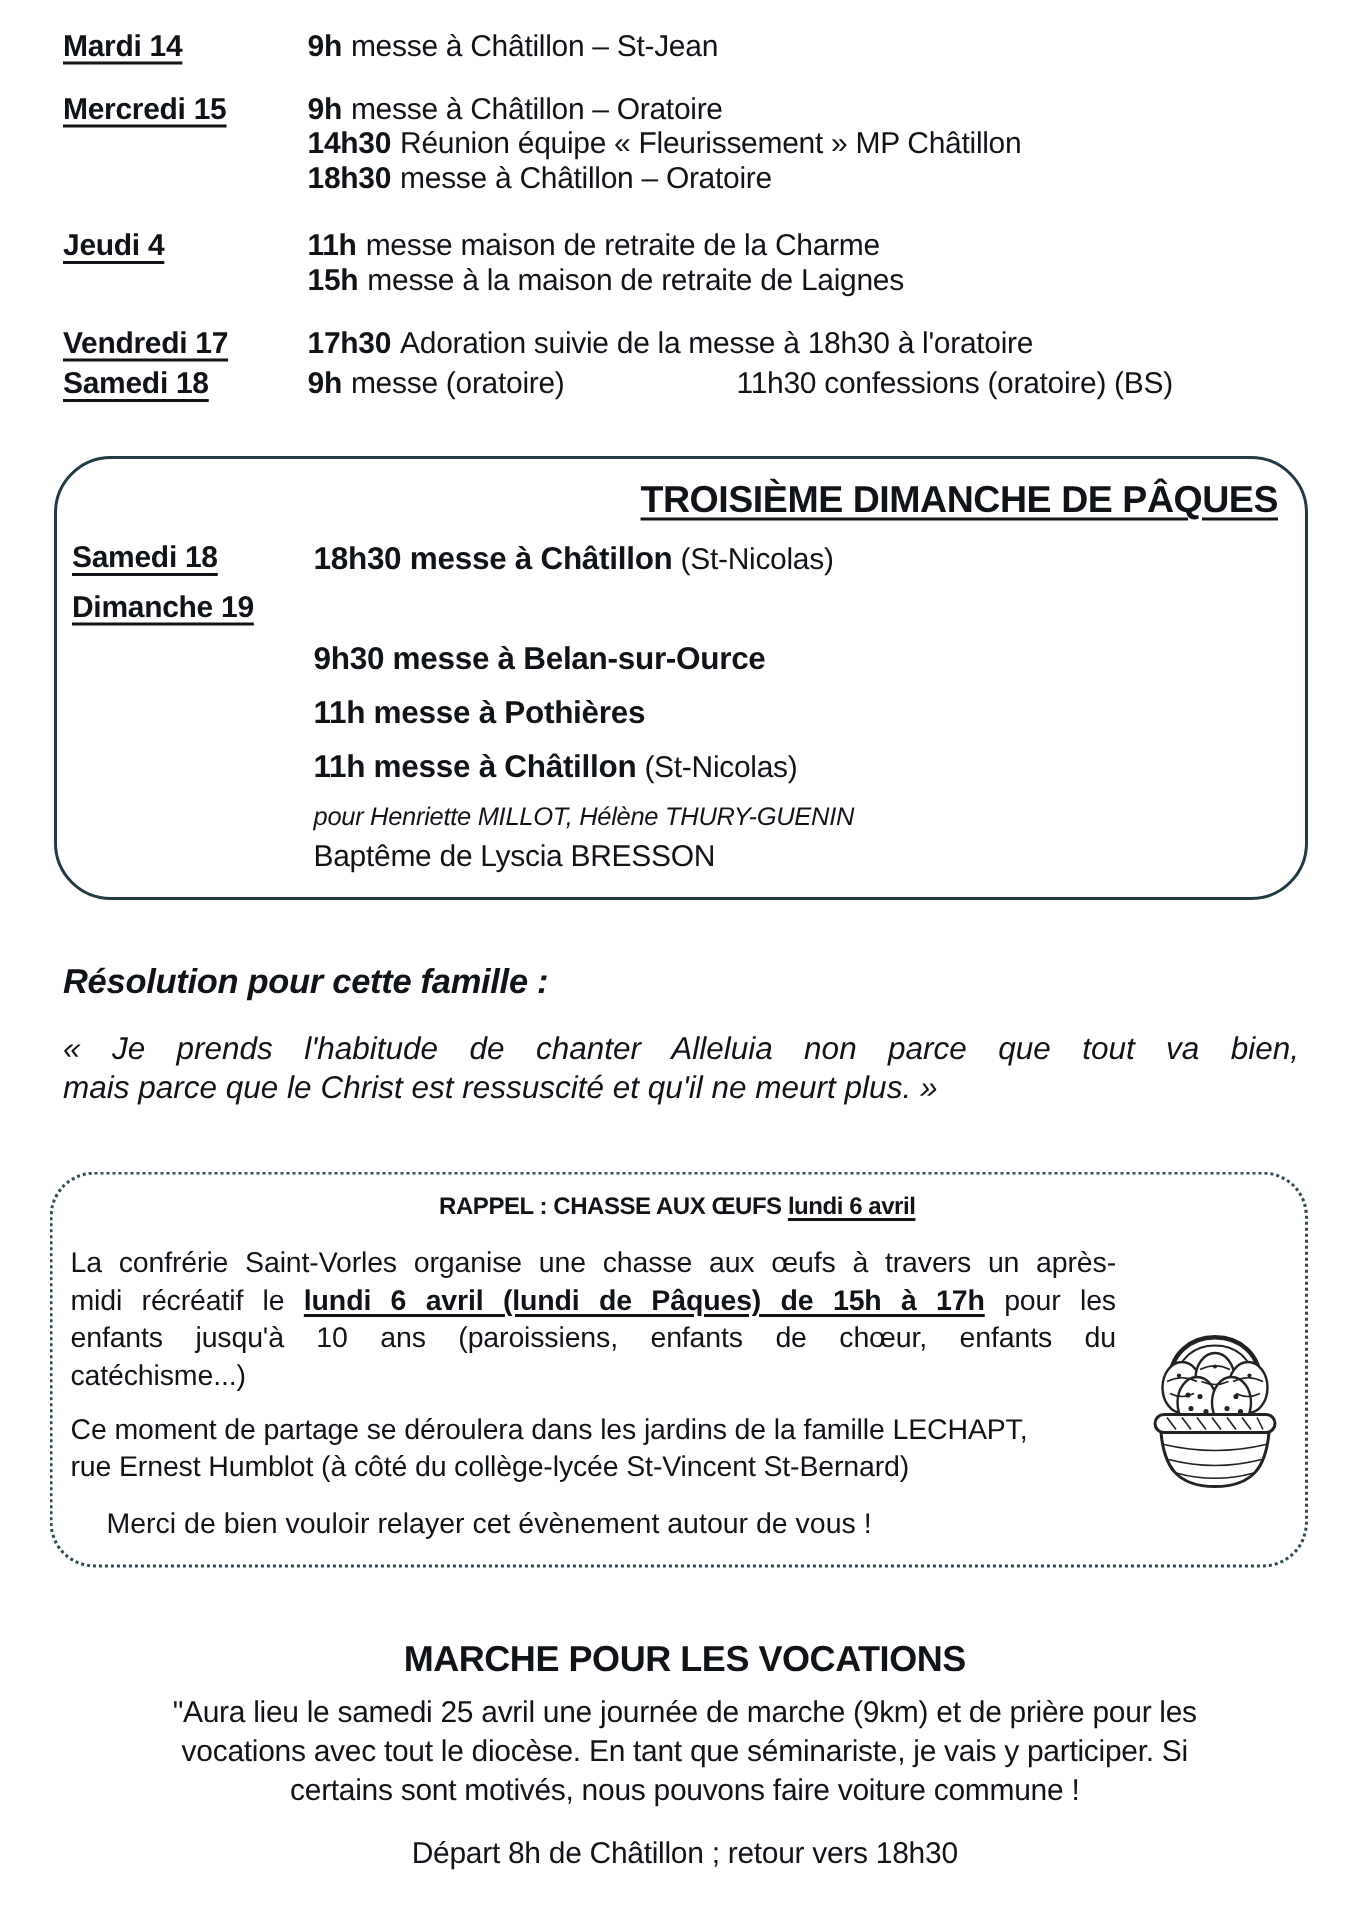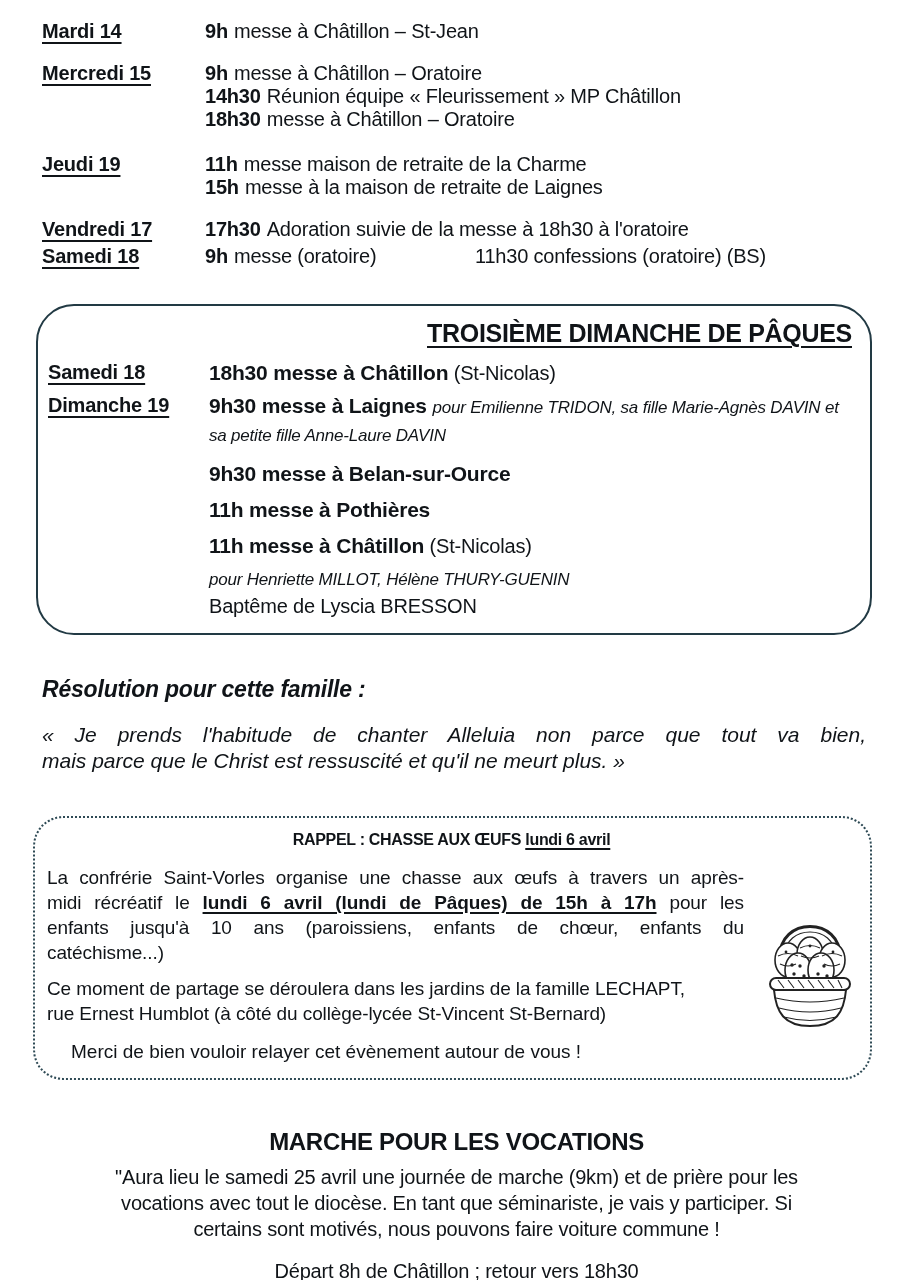--- a/index.html
+++ b/index.html
@@ -17,21 +17,21 @@
   .srow { display:flex; align-items:flex-start; }
   .sday {
     width:163px; flex:0 0 163px;
     font-weight:bold; font-size:20px; line-height:23px;
     text-decoration:underline; text-decoration-thickness:2px; text-underline-offset:4px;
     letter-spacing:-0.2px;
   }
   .scontent { flex:1; font-size:20px; line-height:23px; letter-spacing:-0.2px; }
   .sline { position:relative; }
   .t { font-weight:bold; margin-right:6px; }
-  .extra { position:absolute; left:270px; top:0; white-space:nowrap; }
+  .extra { position:absolute; left:286px; top:0; white-space:nowrap; }
   .g1 { margin-top:0; }
   .g2 { margin-top:19px; }
   .g3 { margin-top:22px; }
   .g4 { margin-top:19px; }
   .g5 { margin-top:4px; }
 
   
   .pbox {
     margin:36px 0 0 -6px;
     width:836px;
@@ -106,21 +106,21 @@
     <div class="srow g2">
       <div class="sday">Mercredi 15</div>
       <div class="scontent">
         <div class="sline"><span class="t">9h</span><span>messe à Châtillon – Oratoire</span></div>
         <div class="sline"><span class="t">14h30</span><span>Réunion équipe « Fleurissement » MP Châtillon</span></div>
         <div class="sline"><span class="t">18h30</span><span>messe à Châtillon – Oratoire</span></div>
       </div>
     </div>
 
     <div class="srow g3">
-      <div class="sday">Jeudi 19</div>
+      <div class="sday">Jeudi 4</div>
       <div class="scontent">
         <div class="sline"><span class="t">11h</span><span>messe maison de retraite de la Charme</span></div>
         <div class="sline"><span class="t">15h</span><span>messe à la maison de retraite de Laignes</span></div>
       </div>
     </div>
 
     <div class="srow g4">
       <div class="sday">Vendredi 17</div>
       <div class="scontent">
         <div class="sline"><span class="t">17h30</span><span>Adoration suivie de la messe à 18h30 à l'oratoire</span></div>
@@ -139,24 +139,20 @@
   <section class="pbox">
     <div class="pbox-title">TROISIÈME DIMANCHE DE PÂQUES</div>
 
     <div class="brow">
       <div class="bday">Samedi 18</div>
       <div class="bcontent"><span class="bstrong">18h30 messe à Châtillon</span><span> (St-Nicolas)</span></div>
     </div>
 
     <div class="brow">
       <div class="bday">Dimanche 19</div>
-      <div class="bcontent">
-        <span class="bstrong">9h30 messe à Laignes </span><span class="bnote">pour Emilienne TRIDON, sa fille Marie-Agnès DAVIN et</span>
-        <div class="bnote-line">sa petite fille Anne-Laure DAVIN</div>
-      </div>
     </div>
 
     <div class="brow gap tgap">
       <div class="bday"></div>
       <div class="bcontent"><span class="bstrong">9h30 messe à Belan-sur-Ource</span></div>
     </div>
 
     <div class="brow gap">
       <div class="bday"></div>
       <div class="bcontent"><span class="bstrong">11h messe à Pothières</span></div>

